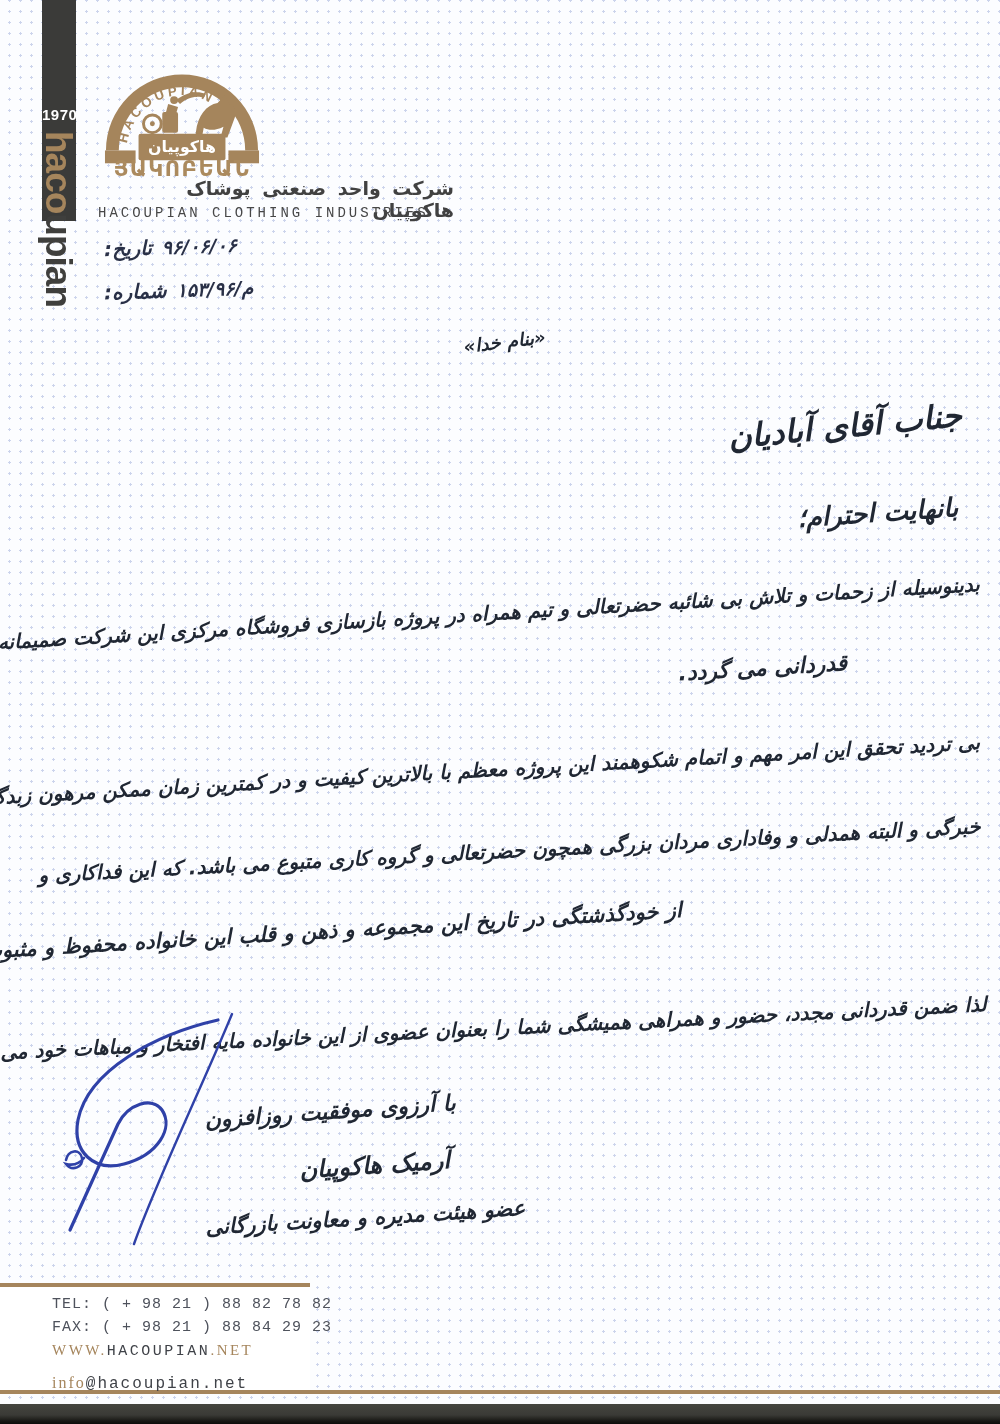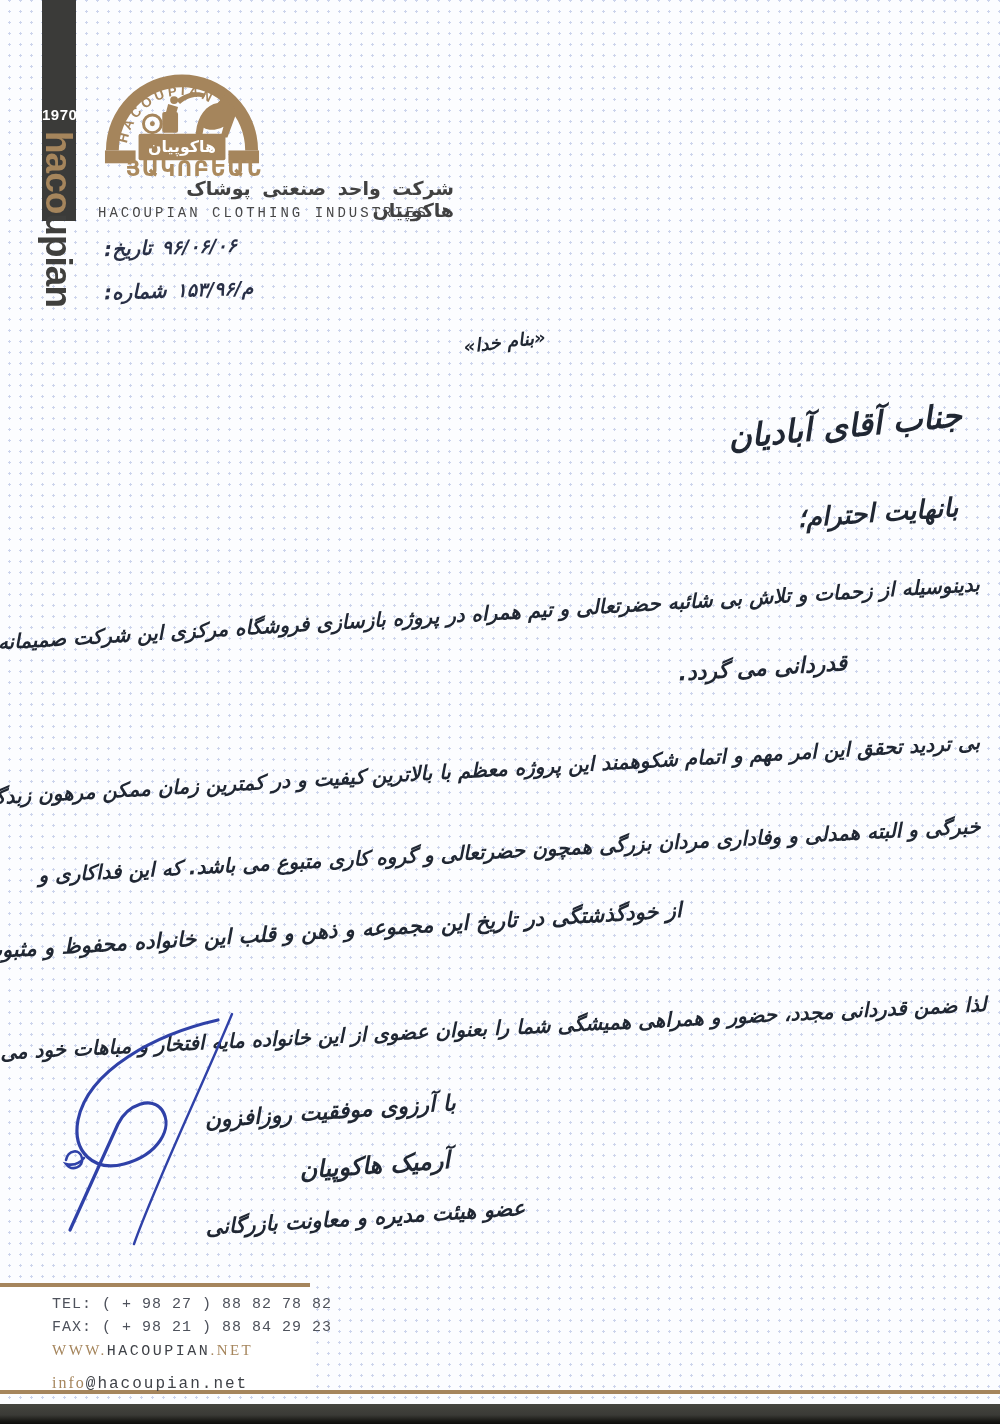--- a/index.html
+++ b/index.html
@@ -10,21 +10,21 @@
         background-size:11px 11px;background-position:4px 6px;}
   .abs{position:absolute;}
   
   .side-bar{left:42px;top:0;width:34px;height:221px;background:#3b3b39;}
   .year{left:42px;top:106px;width:34px;text-align:center;color:#ffffff;
         font:bold 15px "Liberation Sans",sans-serif;letter-spacing:.5px;}
   .brand-vert{left:79px;top:131px;transform:rotate(90deg);transform-origin:0 0;
         font:bold 37px "Liberation Sans",sans-serif;letter-spacing:-1px;white-space:nowrap;}
   .brand-vert .gold{color:#a5855c;}
   .brand-vert .dark{color:#3f3f3d;}
-  .armenian{left:108px;top:157px;width:172px;text-align:center;color:#ab8a5e;
+  .armenian{left:96px;top:157px;width:172px;text-align:center;color:#ab8a5e;
         font:bold 21px "DejaVu Sans",sans-serif;letter-spacing:1.5px;}
   .fa-company{left:96px;top:177px;width:358px;text-align:right;direction:rtl;color:#414141;
         font:bold 19px "DejaVu Sans",sans-serif;letter-spacing:1.5px;word-spacing:5px;}
   .en-company{left:98px;top:205px;width:354px;text-align:left;color:#474747;
         font:14px "Liberation Mono","DejaVu Sans Mono",monospace;letter-spacing:3px;white-space:nowrap;}
   
   .stamp{display:flex;flex-direction:row;gap:10px;align-items:baseline;color:#293047;
         font-family:"DejaVu Sans",sans-serif;font-weight:bold;font-style:italic;}
   .stamp .lbl{font-size:20px;direction:rtl;}
   .stamp .val{font-size:19px;direction:ltr;letter-spacing:1px;}
@@ -126,20 +126,20 @@
       <path d="M182,8 C120,22 52,58 42,108 C36,140 58,160 88,152 C122,143 138,116 126,98 C116,84 92,92 82,112 L34,218"></path>
       <path d="M196,2 C168,70 120,170 98,232" stroke-width="2.4"></path>
       <path d="M30,148 c 2,-10 14,-12 16,-2 c 2,9 -10,14 -16,6 c 8,2 14,-1 18,-6" stroke-width="2.6"></path>
     </g>
   </svg>
 
   <div class="abs footer-box"></div>
   <div class="abs rule1"></div>
   <div class="abs rule2"></div>
   <div class="abs contact">
-    <div class="line">TEL: ( + 98 27 ) 88 82 78 82</div>
+    <div class="line">TEL: ( + 98 21 ) 88 82 78 82</div>
     <div class="line">FAX: ( + 98 21 ) 88 84 29 23</div>
     <div class="web"><span class="gold-t">WWW.</span><span class="dark-t">HACOUPIAN</span><span class="gold-t">.NET</span></div>
     <div class="mail"><span class="gold-t">info</span><span class="dark-t">@hacoupian.net</span></div>
   </div>
   <div class="abs bottom-bar"></div>
 
 </div>
 
 </body></html>

